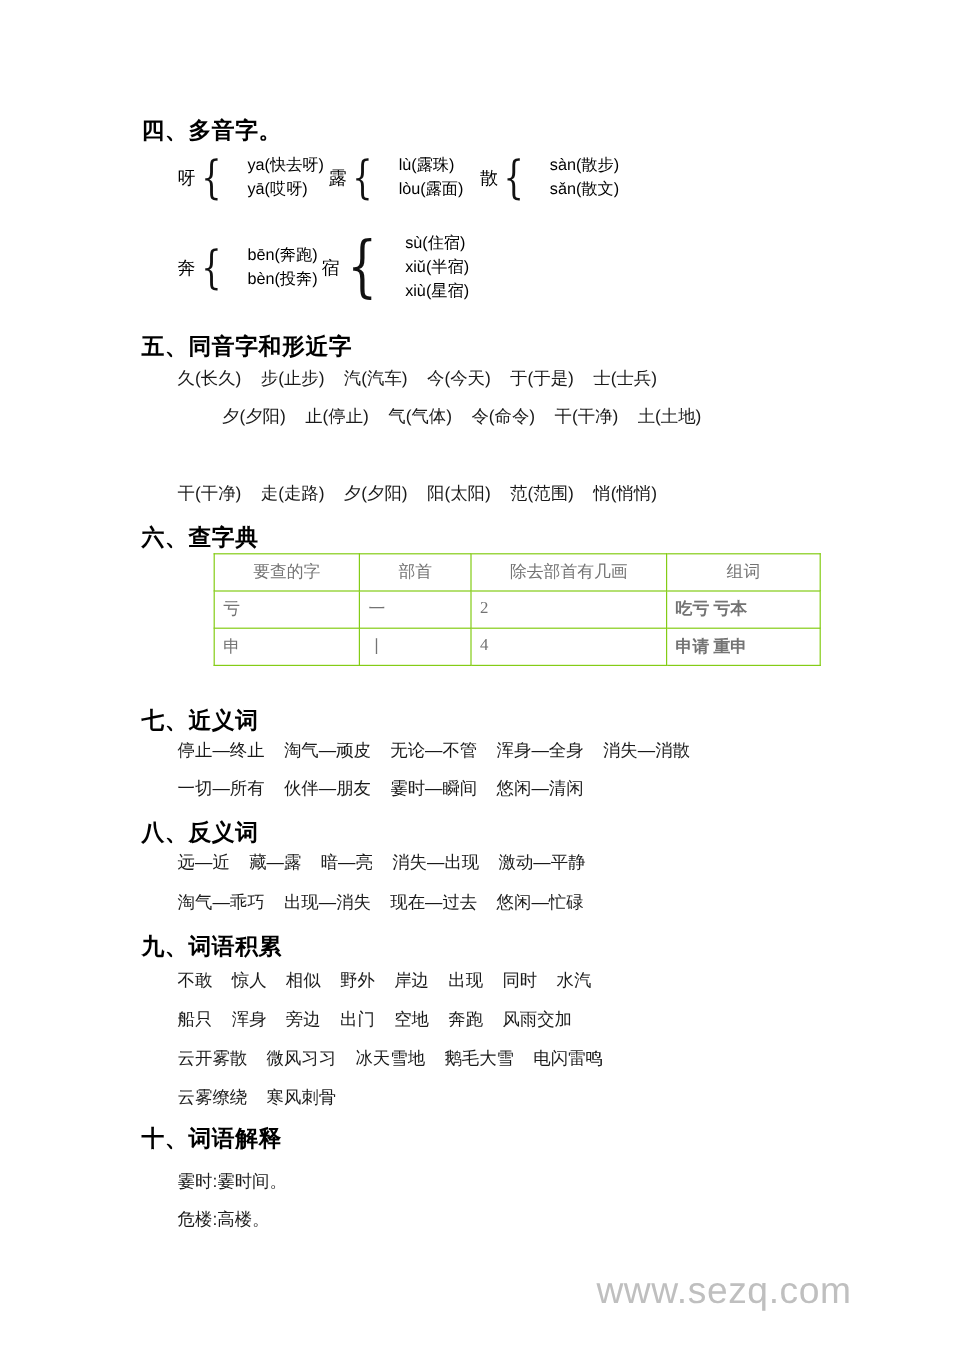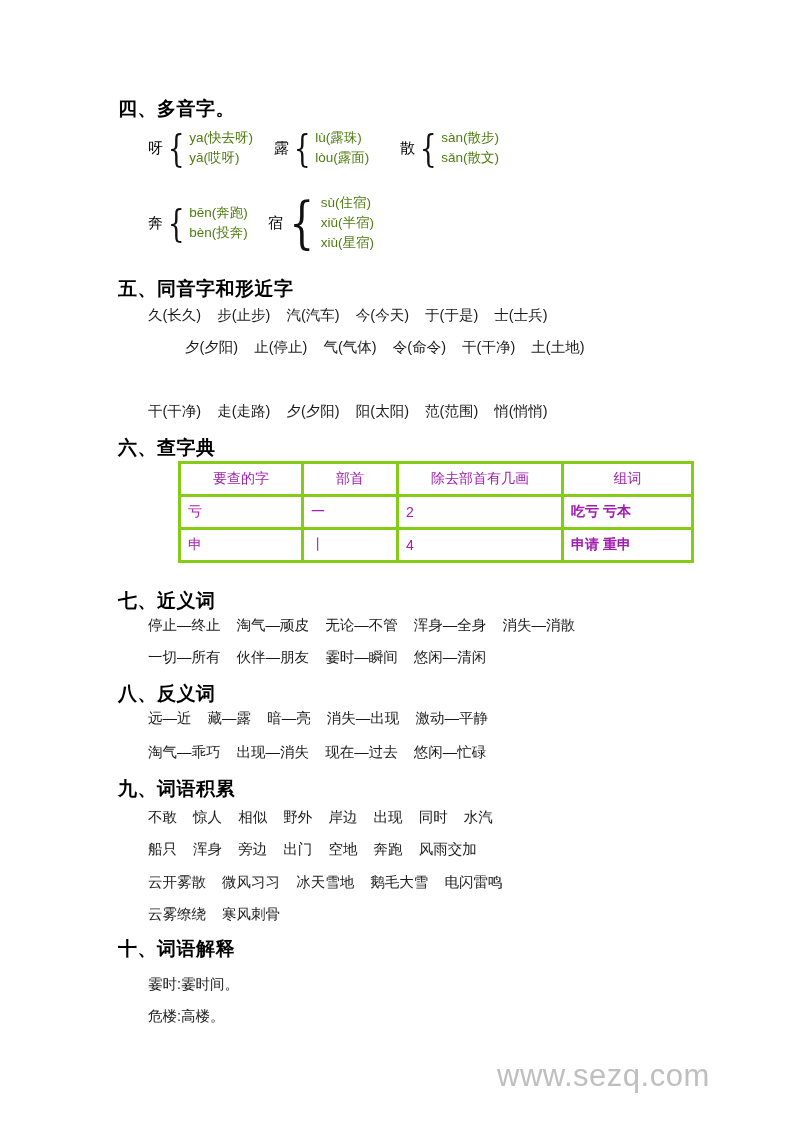--- a/index.html
+++ b/index.html
@@ -69,41 +69,43 @@
   .poly-brace.b2 { font-size: 38px; }
   .poly-brace.b3 { font-size: 56px; }
   .poly-items {
     display: flex;
     flex-direction: column;
     justify-content: center;
   }
   .poly-item {
     font-size: 13.5px;
     line-height: 20px;
-    color: #4d7c0f;
-    white-space: nowrap;
+    color: #000000;
+    white-space: nowrap;
+    margin-left: 17px;
   }
 
   
   .dict-table {
     position: absolute;
     left: 178px;
     top: 461px;
     width: 447px;
     border-collapse: collapse;
     table-layout: fixed;
     font-family: "Liberation Sans", "DejaVu Sans", sans-serif;
     font-size: 14px;
   }
   .dict-table td {
-    border: 3px solid #84cc16;
+    border: 1px solid #84cc16;
     padding: 4px 7px;
     height: 22px;
     vertical-align: middle;
-    color: #a21caf;
+    color: #737373;
+    font-family: Liberation Serif, serif;
   }
   .dict-table tr.head td { text-align: center; }
   .dict-table td.c0 { width: 106px; }
   .dict-table td.c1 { width: 78px; }
   .dict-table td.c2 { width: 148px; }
   .dict-table td.c3 { width: 113px; font-weight: bold; }
   .dict-table tr.head td.c3 { font-weight: normal; }
   .radical-red { color: #d63a5a; }
 
   

